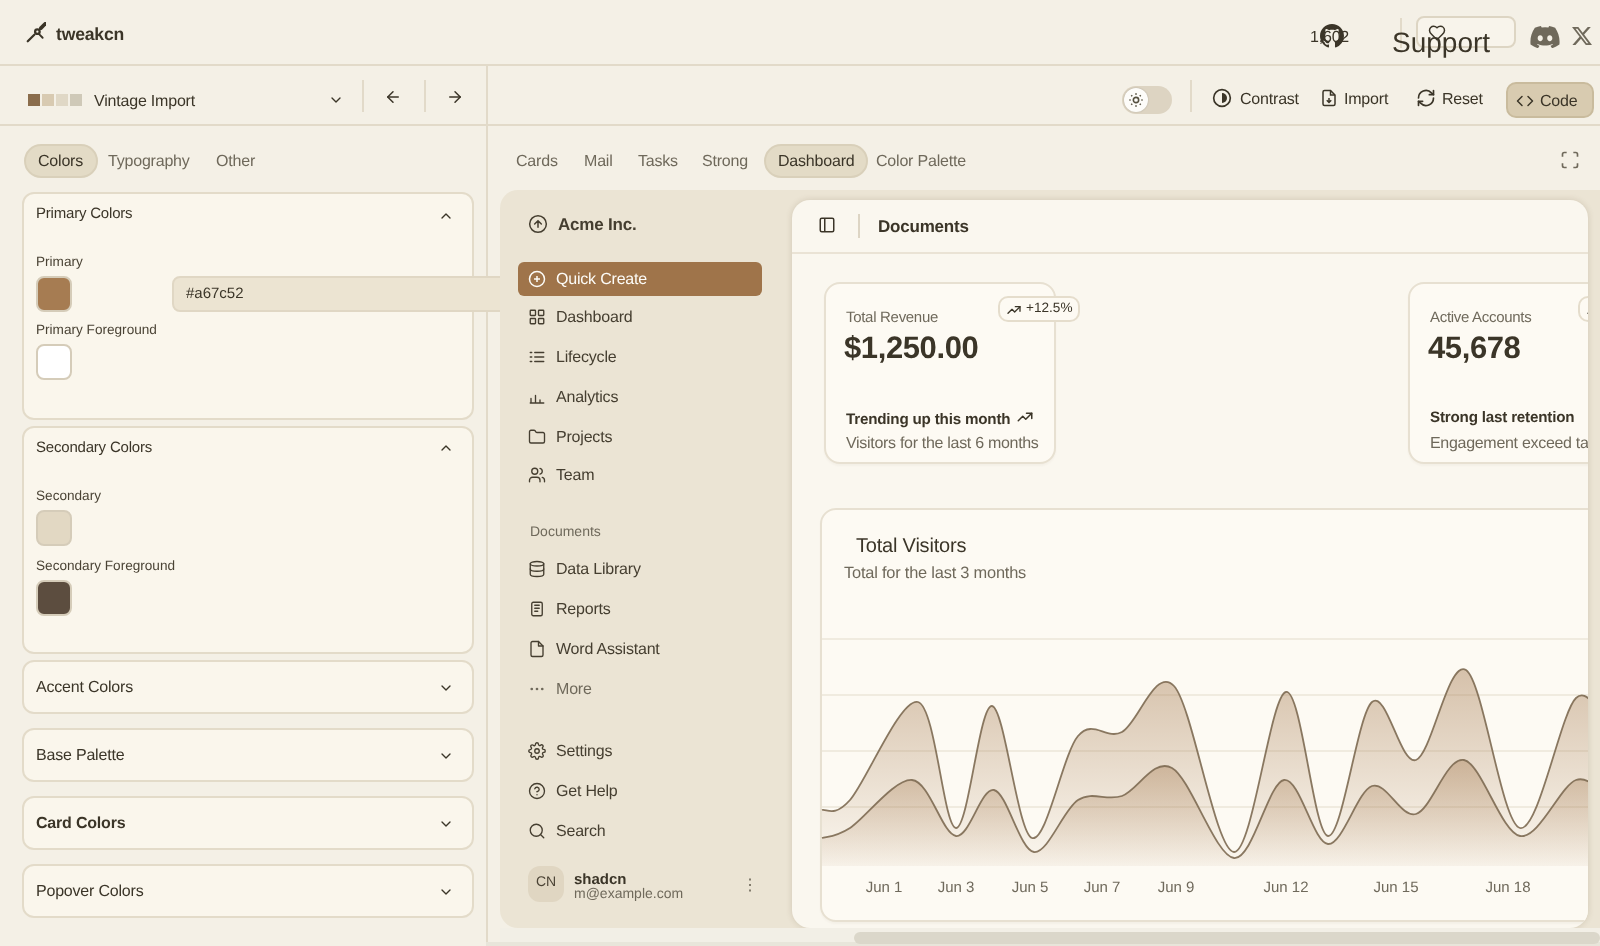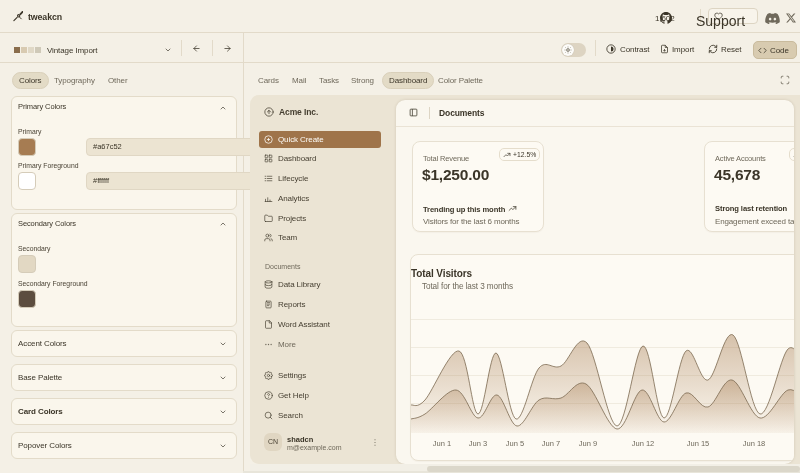--- a/index.html
+++ b/index.html
@@ -117,21 +117,20 @@
   <div class="card" style="top:96px;height:114px"></div>
   <div class="cardtitle" style="top:102px">Primary Colors</div>
   <svg class="abs ic" style="left:219px;top:104px" width="8" height="8" viewBox="0 0 24 24">
       <path d="M18 15l-6-6-6 6"></path>
     </svg>
   <div class="lbl" style="top:128px">Primary</div>
   <div class="swatch" style="top:138px;background:#a67c52"></div>
   <div class="cinput" style="top:138px">#a67c52</div>
   <div class="lbl" style="top:162px">Primary Foreground</div>
   <div class="swatch" style="top:172px;background:#ffffff"></div>
-  <div class="cinput" style="top:172px">#ffffff</div>
 
   <div class="card" style="top:213px;height:114px"></div>
   <div class="cardtitle" style="top:219px">Secondary Colors</div>
   <svg class="abs ic" style="left:219px;top:220px" width="8" height="8" viewBox="0 0 24 24">
       <path d="M18 15l-6-6-6 6"></path>
     </svg>
   <div class="lbl" style="top:245px">Secondary</div>
   <div class="swatch" style="top:255px;background:#e2d8c3"></div>
   <div class="lbl" style="top:279.5px">Secondary Foreground</div>
   <div class="swatch" style="top:290px;background:#5c4d3f"></div>
@@ -282,21 +281,21 @@
 
   <div class="abs" id="inset" style="left:396px;top:100px;width:398px;height:364px;background:#faf7ef;border-radius:9px;box-shadow:0 0 3px rgba(90,70,40,.18);overflow:hidden">
   <svg class="abs" style="left:13px;top:8px" width="9" height="9" viewBox="0 0 24 24" fill="none" stroke="#3b3528" stroke-width="2">
         <rect x="3" y="3" width="18" height="18" rx="2"></rect>
         <path d="M9 3v18"></path>
       </svg>
   <div class="vline" style="left:33px;top:7px;height:12px;background:#ddd5c4"></div>
   <div class="abs" style="left:43px;top:8px;font-size:8.5px;font-weight:700;letter-spacing:-0.1px">Documents</div>
   <div class="hline" style="left:0;top:26px;width:398px;background:#eae3d5"></div>
 
-  <div class="pcard" style="left:16px;top:41px;width:132px;height:91px">
+  <div class="pcard" style="left:16px;top:41px;width:116px;height:91px">
     <div class="clabel">Total Revenue</div>
     <div class="badge" style="left:86px"><svg width="8" height="8" viewBox="0 0 24 24" class="ic">
             <path d="M3 17l6-6 4 4 8-8"></path>
             <path d="M14 7h7v7"></path>
           </svg>+12.5%</div>
     <div class="cvalue">$1,250.00</div>
     <div class="ctrend">Trending up this month <svg width="11" height="9" viewBox="0 0 24 24" class="ic" style="display:inline;vertical-align:-1px">
             <path d="M3 17l6-6 4 4 8-8"></path>
             <path d="M14 7h7v7"></path>
           </svg></div>
@@ -307,21 +306,21 @@
     <div class="badge" style="left:84px"><svg width="8" height="8" viewBox="0 0 24 24" class="ic">
             <path d="M3 17l6-6 4 4 8-8"></path>
             <path d="M14 7h7v7"></path>
           </svg>+12.5%</div>
     <div class="cvalue">45,678</div>
     <div class="ctrend">Strong last retention</div>
     <div class="csub">Engagement exceed targets</div>
   </div>
 
   <div class="pcard" style="left:14px;top:154px;width:400px;height:207px">
-    <div class="abs" style="left:0;top:13px;font-size:10px;font-weight:700;letter-spacing:-0.1px">Total Visitors</div>
+    <div class="abs" style="left:17px;top:13px;font-size:10px;font-weight:400;letter-spacing:-0.1px">Total Visitors</div>
     <div class="abs mut" style="left:11px;top:27px;font-size:8.2px;letter-spacing:-0.1px">Total for the last 3 months</div>
   </div>
   <svg class="abs" style="left:14px;top:154px" width="396" height="207" viewBox="410 254 396 207" fill="none">
     <defs>
       <linearGradient id="gU" x1="0" y1="335" x2="0" y2="433" gradientUnits="userSpaceOnUse">
         <stop offset="0" stop-color="#a67c52" stop-opacity="0.45"></stop>
         <stop offset="1" stop-color="#a67c52" stop-opacity="0.02"></stop>
       </linearGradient>
       <linearGradient id="gL" x1="0" y1="380" x2="0" y2="433" gradientUnits="userSpaceOnUse">
         <stop offset="0" stop-color="#a67c52" stop-opacity="0.42"></stop>

